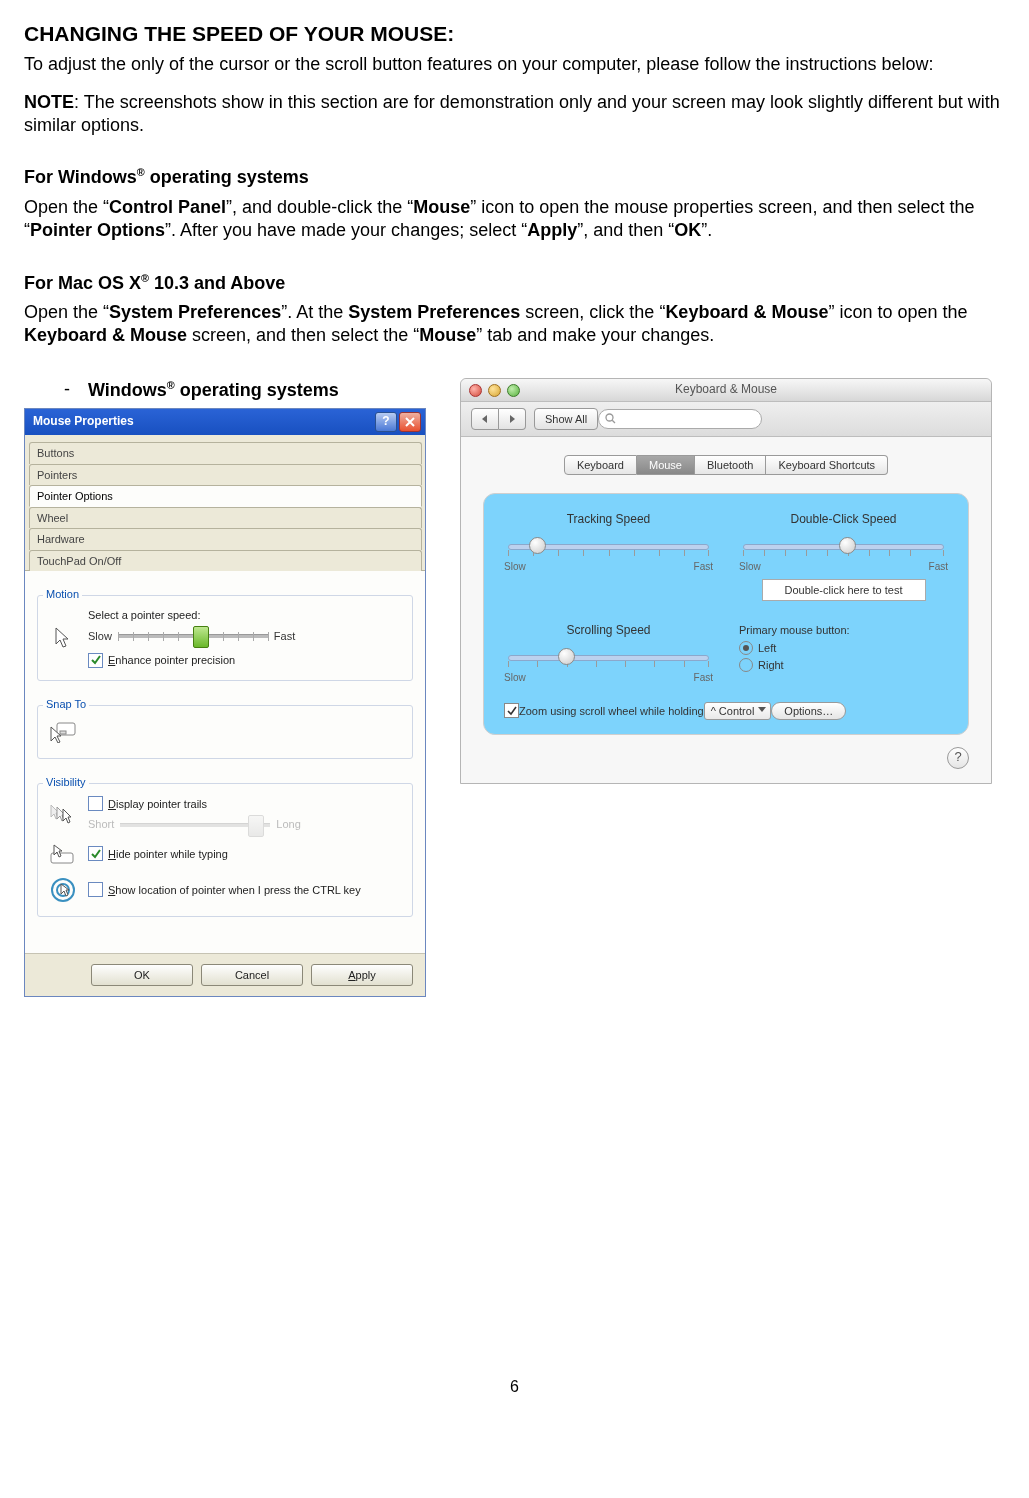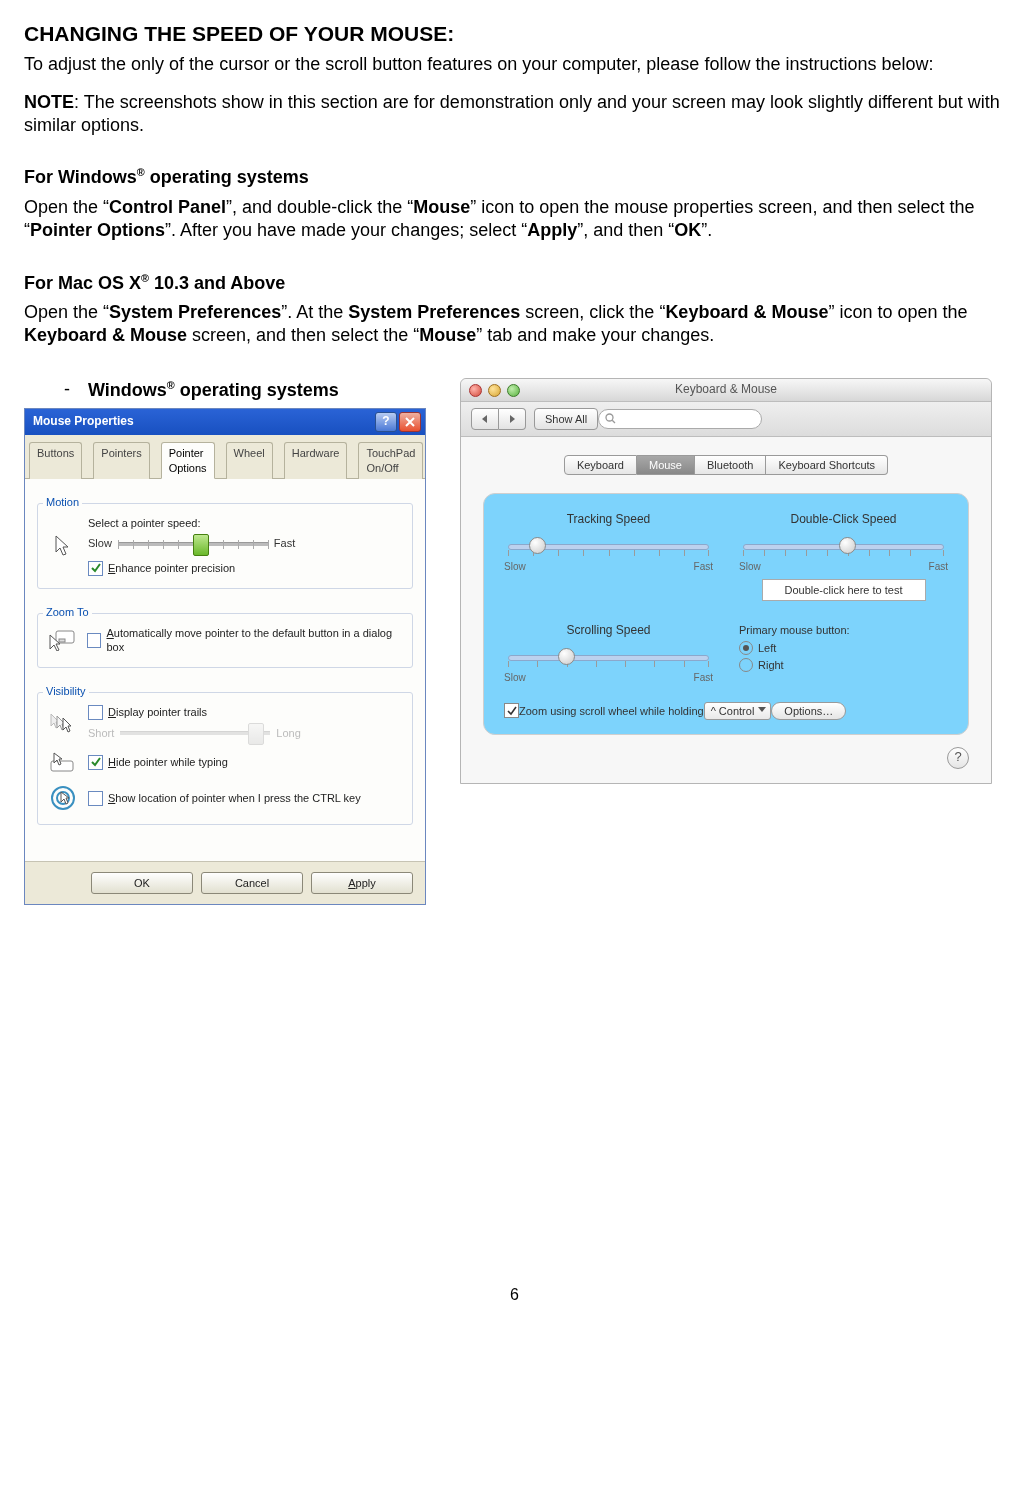--- a/index.html
+++ b/index.html
@@ -51,22 +51,23 @@
     border-radius:3px;
     display:flex;align-items:center;justify-content:center;
     font-family:Arial;
   }
   .win-title-btn.help { background:linear-gradient(#b6cbf2,#4a78d6); border:1px solid #2a5090; color:#fff; font-weight:bold;}
   .win-title-btn.close svg{width:10px;height:10px;}
   .win-tabs {
     display:flex;
     background:#ece9d8;
     padding:6px 4px 0 4px;
-    gap:12px;
+    gap:0;
     border-bottom:1px solid #b5b29d;
+    flex-direction:column;
   }
   .win-tab {
     padding:3px 7px;
     background:#ece9d8;
     border:1px solid #b5b29d;
     border-bottom:none;
     border-radius:3px 3px 0 0;
     margin-right:-1px;
     position:relative;
     top:1px;
@@ -285,33 +286,29 @@
                   <svg viewBox="0 0 10 10">
                       <path d="M1 5 L4 8 L9 1" stroke="#2a8a2a" stroke-width="2" fill="none"></path>
                     </svg>
                 </div>
                 <span><span class="underline-letter">E</span><span>nhance pointer precision</span></span>
               </div>
             </div>
           </div>
         </div>
         
-        <span class="win-group-title">Zoom To</span>
+        <span class="win-group-title">Snap To</span>
         <div class="win-group">
           <div class="win-row">
             <div class="win-icon">
               <svg width="28" height="22" viewBox="0 0 28 22">
                   <rect x="8" y="2" width="18" height="12" rx="2" fill="#fff" stroke="#888"></rect>
                   <rect x="11" y="10" width="6" height="3" fill="#ddd" stroke="#888"></rect>
                   <path d="M2 6 L2 20 L6 16 L9 22 L11 21 L8 15 L12 15 Z" fill="#fff" stroke="#555"></path>
                 </svg>
-            </div>
-            <div class="win-check">
-              <div class="win-checkbox"></div>
-              <span><span class="underline-letter">A</span><span>utomatically move pointer to the default button in a dialog box</span></span>
             </div>
           </div>
         </div>
         
         <span class="win-group-title">Visibility</span>
         <div class="win-group">
           <div class="win-row" style="margin-bottom:8px;">
             <div class="win-icon">
               <svg width="28" height="22" viewBox="0 0 28 22">
                   <path d="M2 2 L2 14 L5 11 L7 16 L9 15 L7 10 L10 10 Z" fill="#eee" stroke="#bbb"></path>

